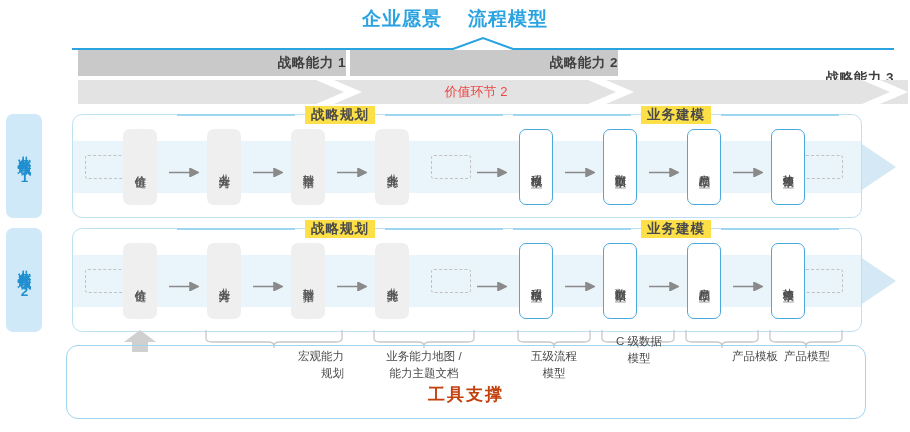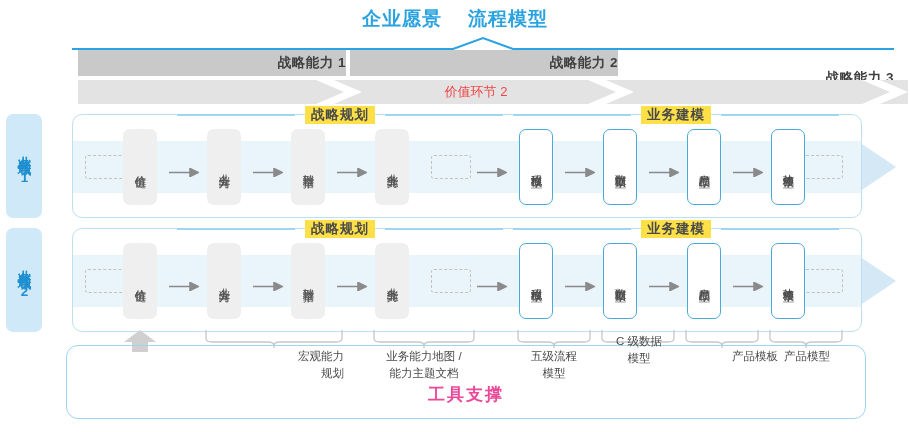--- a/index.html
+++ b/index.html
@@ -111,21 +111,21 @@
     line-height: 1.42; white-space: pre-line;
   }
 
   
   .tool-support {
     position: absolute; left: 66px; top: 345px; width: 800px; height: 74px;
     border: 1.4px solid #9ed5ef; border-radius: 12px; background: transparent;
   }
   .tool-support .ts-label {
     position: absolute; left: 0; right: 0; bottom: 12px; text-align: center;
-    font-size: 17px; font-weight: bold; color: #ec4899; letter-spacing: 2px;
+    font-size: 17px; font-weight: bold; color: #c2410c; letter-spacing: 2px;
   }
 </style>
 </head>
 <body>
 
 <div id="root">
 
   <div class="vision-row">
     <span>企业愿景</span>
     <span>流程模型</span>

